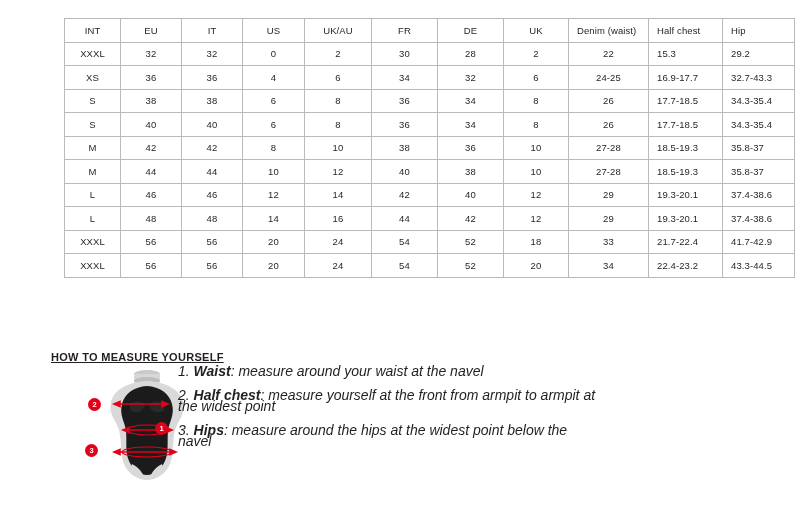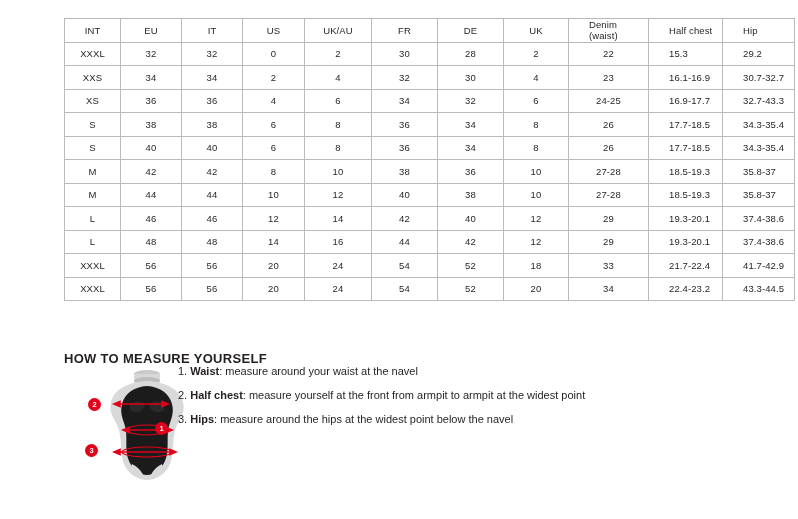--- a/index.html
+++ b/index.html
@@ -46,65 +46,67 @@
     color: #231f20;
     letter-spacing: 0.1px;
   }
   table.size-table th {
     font-weight: normal;
     margin-top: 12px;
   }
   table.size-table td.left-pad,
   table.size-table th.left-pad {
     text-align: left;
-    padding-left: 20px;
+    padding-left: 8px;
   }
   
   col.c-int   { width: 56px; }
   col.c-eu    { width: 61px; }
   col.c-it    { width: 61px; }
   col.c-us    { width: 62px; }
   col.c-ukau  { width: 67px; }
   col.c-fr    { width: 66px; }
   col.c-de    { width: 66px; }
   col.c-uk    { width: 65px; }
   col.c-denim { width: 80px; }
   col.c-half  { width: 74px; }
   col.c-hip   { width: 72px; }
 
   
   .howto-title {
     position: absolute;
-    left: 64px;
+    left: 51px;
     top: 351px;
-    font-size: 13px;
+    font-size: 11px;
     font-weight: bold;
     letter-spacing: 0.3px;
     color: #231f20;
+    text-decoration: underline;
   }
 
   .figure {
     position: absolute;
     left: 92px;
     top: 368px;
     width: 110px;
     height: 120px;
   }
 
   .notes {
     position: absolute;
     left: 178px;
     top: 366px;
     width: 420px;
   }
   .note {
-    font-size: 11px;
+    font-size: 14px;
     line-height: 11px;
     margin-bottom: 13px;
     color: #231f20;
+    font-style: italic;
   }
   .note b { font-weight: bold; }
 
   .bullet {
     position: absolute;
     width: 13px;
     height: 13px;
     border-radius: 50%;
     background: #e2001a;
     color: #ffffff;
@@ -160,33 +162,20 @@
           <td>0</td>
           <td>2</td>
           <td>30</td>
           <td>28</td>
           <td>2</td>
           <td>22</td>
           <td class="left-pad">15.3</td>
           <td class="left-pad">29.2</td>
         </tr>
         <tr>
-          <td>XXS</td>
-          <td>34</td>
-          <td>34</td>
-          <td>2</td>
-          <td>4</td>
-          <td>32</td>
-          <td>30</td>
-          <td>4</td>
-          <td>23</td>
-          <td class="left-pad">16.1-16.9</td>
-          <td class="left-pad">30.7-32.7</td>
-        </tr>
-        <tr>
           <td>XS</td>
           <td>36</td>
           <td>36</td>
           <td>4</td>
           <td>6</td>
           <td>34</td>
           <td>32</td>
           <td>6</td>
           <td>24-25</td>
           <td class="left-pad">16.9-17.7</td>

